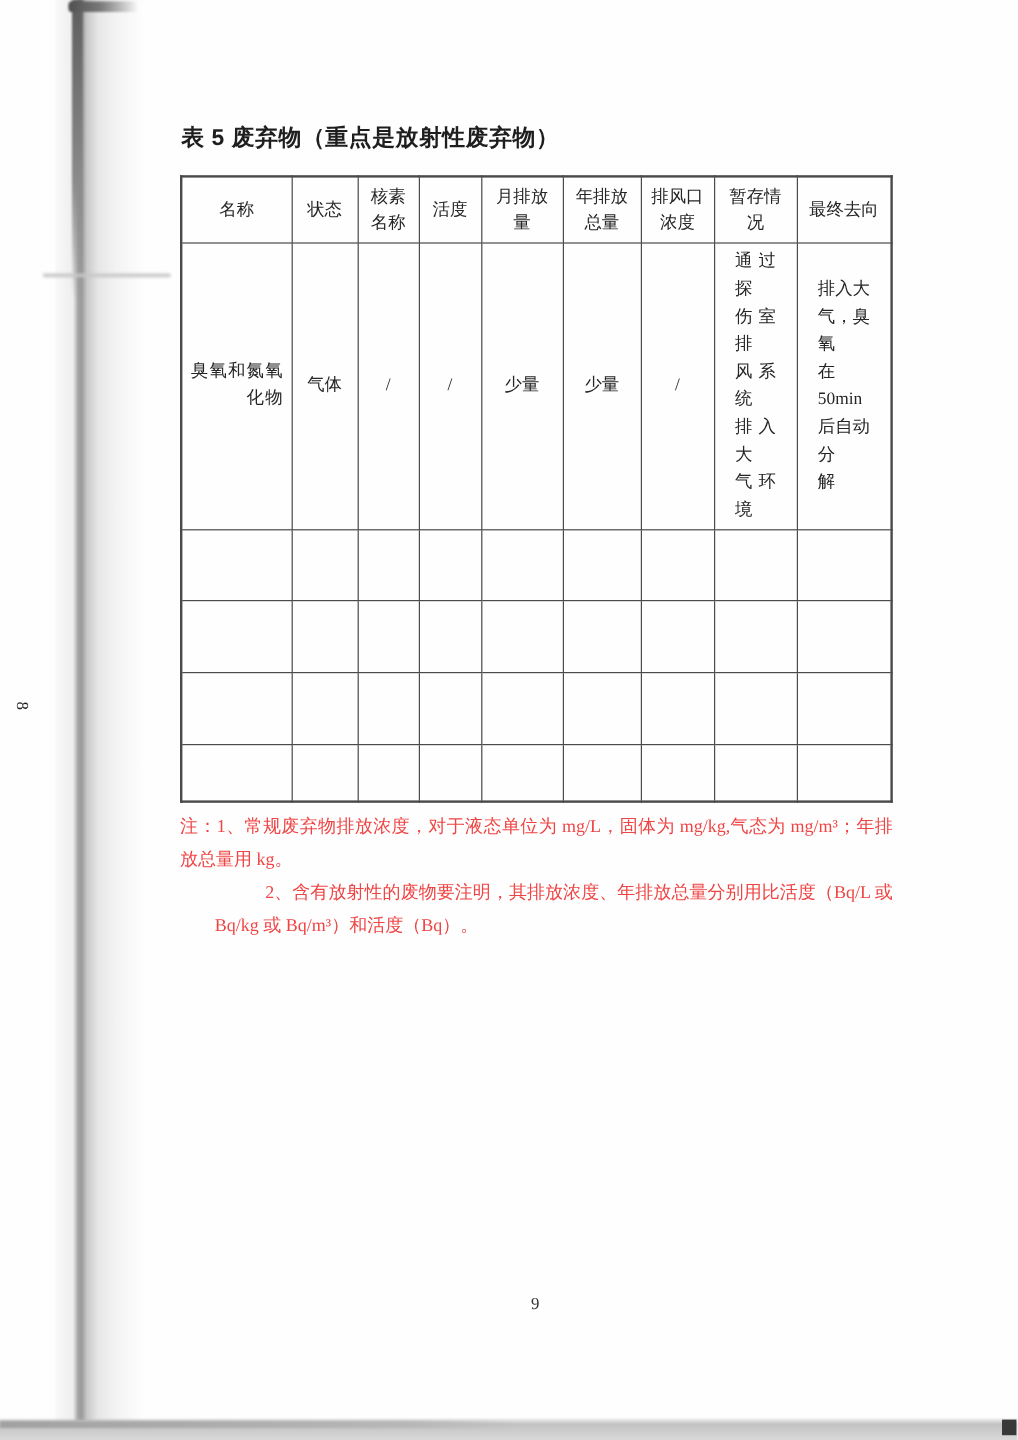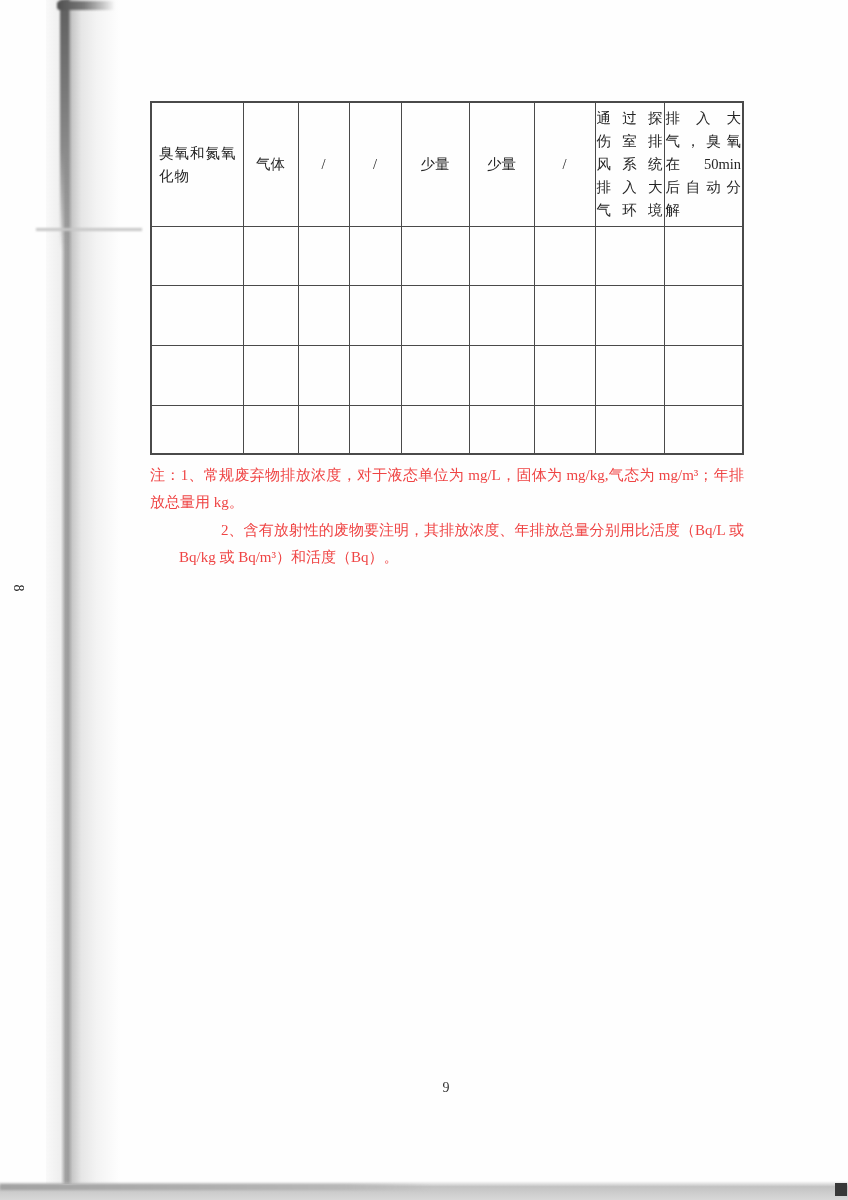--- a/index.html
+++ b/index.html
@@ -98,28 +98,29 @@
   }
   tr.r-header { height: 55px; }
   tr.r-data   { height: 116px; }
   tr.r-e1     { height: 59px; }
   tr.r-e2     { height: 60px; }
   tr.r-e3     { height: 60px; }
   tr.r-e4     { height: 48px; }
 
   .waste-table td { line-height: 23px; }
   td.c-left {
-    text-align: left;
+    text-align: right;
     padding-left: 7px;
     letter-spacing: 1px;
+    font-family: Liberation Mono, monospace;
   }
   td.c-justify {
     text-align: justify;
     text-align-last: justify;
-    padding: 4px 1px;
+    padding: 4px 17px;
   }
 
   .notes {
     margin-top: 7px;
     font-size: 15px;
     line-height: 27.5px;
     text-align: justify;
     color: #ef4444;
     width: 594px;
   }
@@ -133,34 +134,51 @@
 <div class="scan-top-smudge"></div>
 <div class="scan-mid-smudge"></div>
 <div class="scan-bottom-band"></div>
 <div class="scan-bottom-band-dark"></div>
 <div class="scan-bottom-corner"></div>
 
 <div class="margin-marker">8</div>
 
 <div class="content">
 
+  <div class="doc-title">表 5 废弃物（重点是放射性废弃物）</div>
 
   <table class="waste-table">
     <colgroup>
       <col style="width:92px">
         <col style="width:55px">
         <col style="width:51px">
       <col style="width:52px">
         <col style="width:68px">
         <col style="width:65px">
       <col style="width:61px">
         <col style="width:69px">
         <col style="width:79px">
     </colgroup>
     <tbody>
+      <tr class="r-header">
+        <th>名称</th>
+        <th>状态</th>
+        <th>核素
+名称</th>
+        <th>活度</th>
+        <th>月排放
+量</th>
+        <th>年排放
+总量</th>
+        <th>排风口
+浓度</th>
+        <th>暂存情
+况</th>
+        <th>最终去向</th>
+      </tr>
       <tr class="r-data">
         <td class="c-left">臭氧和氮氧
 化物</td>
         <td>气体</td>
         <td>/</td>
         <td>/</td>
         <td>少量</td>
         <td>少量</td>
         <td>/</td>
         <td class="c-justify">通过探

